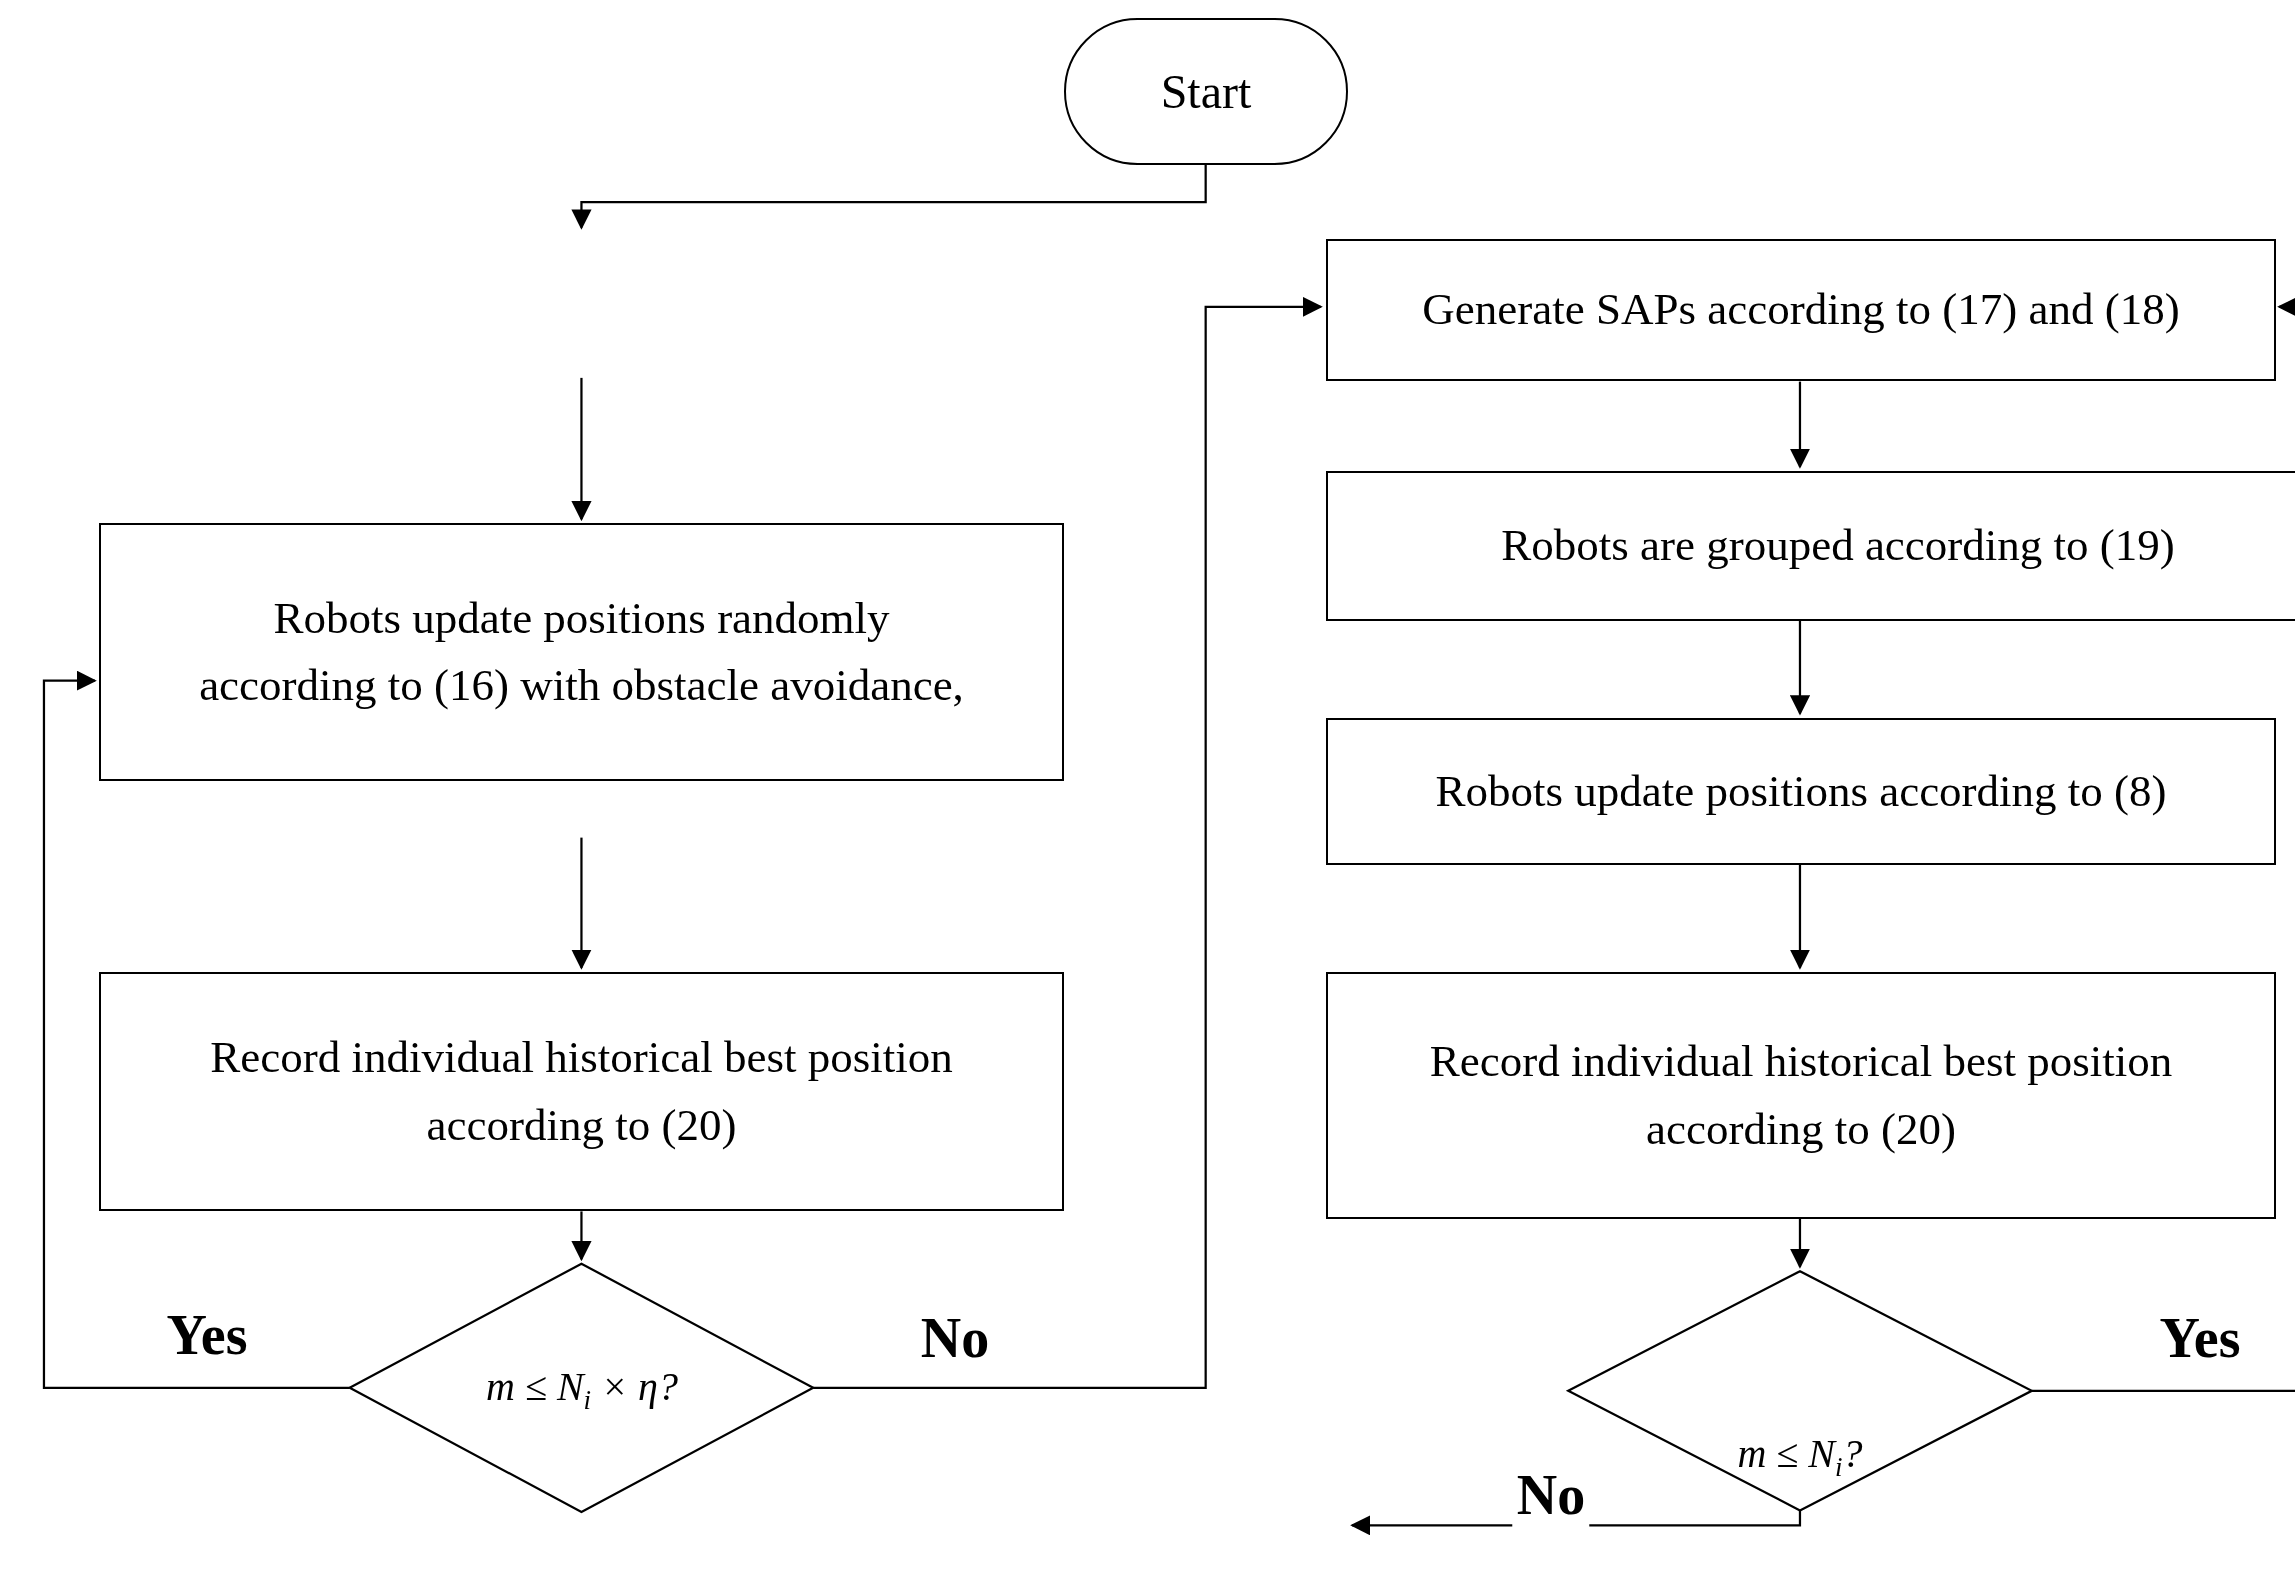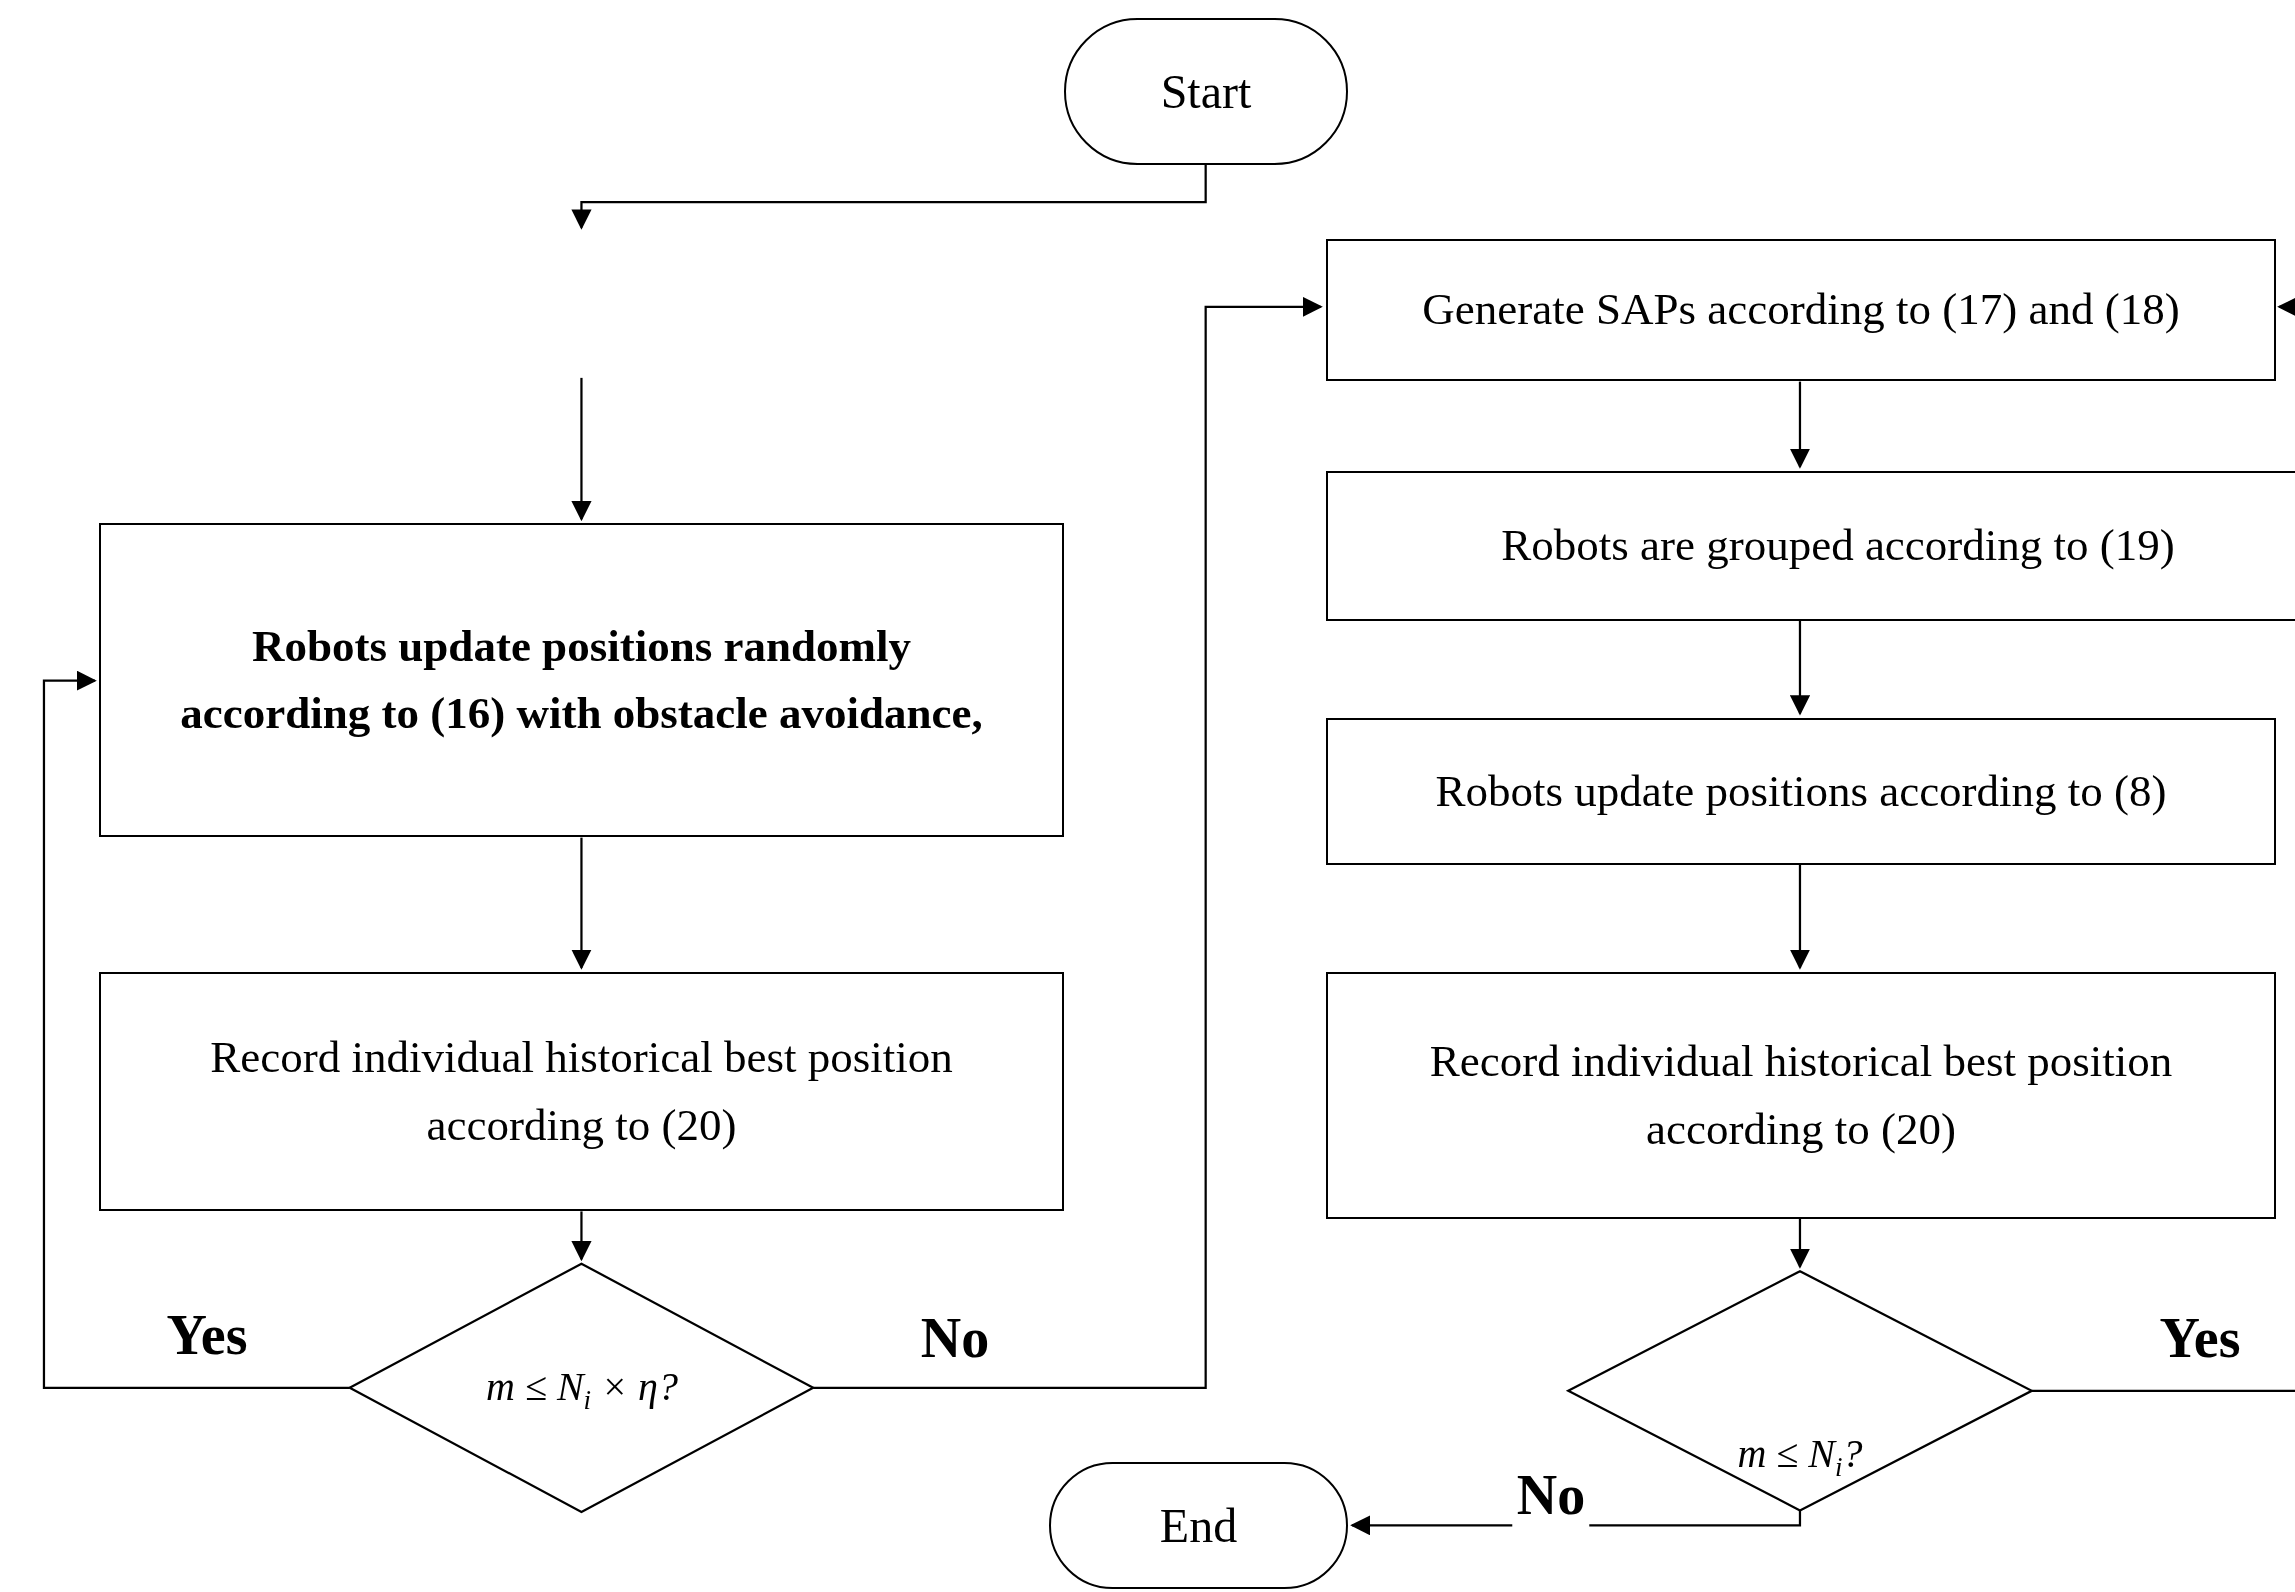--- a/index.html
+++ b/index.html
@@ -96,21 +96,21 @@
 
     <polygon points="425,1856 735,1690 1045,1856 735,2022" fill="#ffffff" stroke="#000000" stroke-width="3"></polygon>
     <polygon points="2055,1860 2365,1700 2675,1860 2365,2020" fill="#ffffff" stroke="#000000" stroke-width="3"></polygon>
   </svg>
 
   <div class="node stadium" style="left:1032px; top:18px; width:284px; height:147px;">
     <span>Start</span>
   </div>
 
 
-  <div class="node" style="left:67px; top:523px; width:965px; height:314px;font-weight:bold;">
+  <div class="node" style="left:67px; top:523px; width:965px; height:258px;">
     <span>Robots update positions randomly</span>
     <span>according to (16) with obstacle avoidance,</span>
   </div>
 
   <div class="node" style="left:67px; top:972px; width:965px; height:239px;">
     <span>Record individual historical best position</span>
     <span>according to (20)</span>
   </div>
 
   <div class="diamond-label" style="left:550px; top:1389px;">
@@ -137,18 +137,15 @@
     <span>according to (20)</span>
   </div>
 
   <div class="diamond-label" style="left:1768px; top:1456px;">
     <span>m ≤ N</span><sub>i</sub><span>?</span>
   </div>
 
   <div class="edge-label" style="left:2168px; top:1338px;">Yes</div>
   <div class="edge-label" style="left:1519px; top:1495px;">No</div>
 
-  <div class="node stadium" style="left:1017px; top:1462px; width:299px; height:127px;">
-    <span>End</span>
-  </div>
 
 </div>
 
 
 </body></html>

